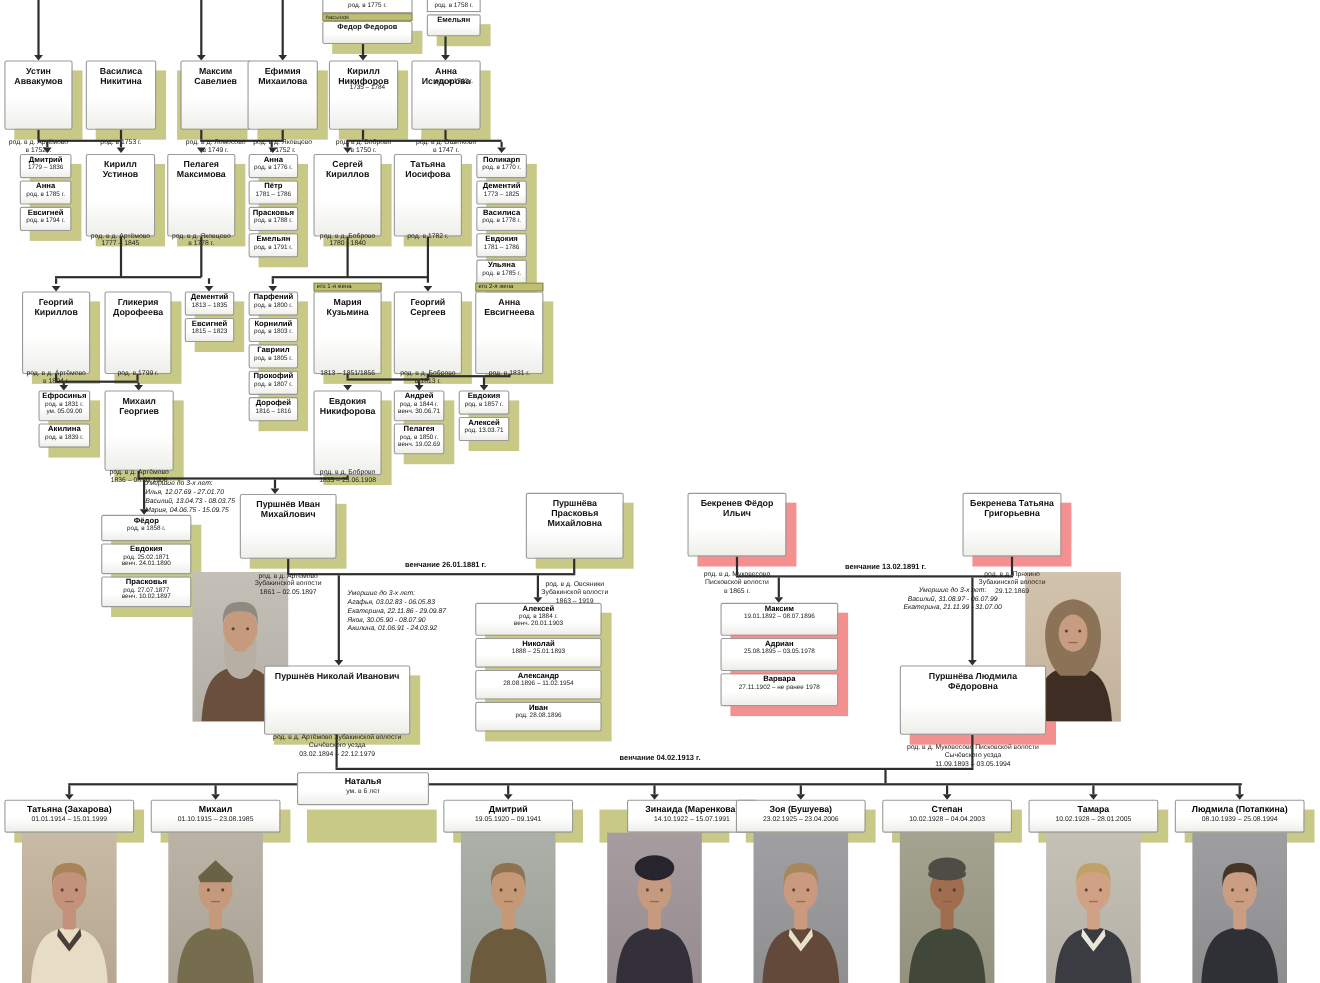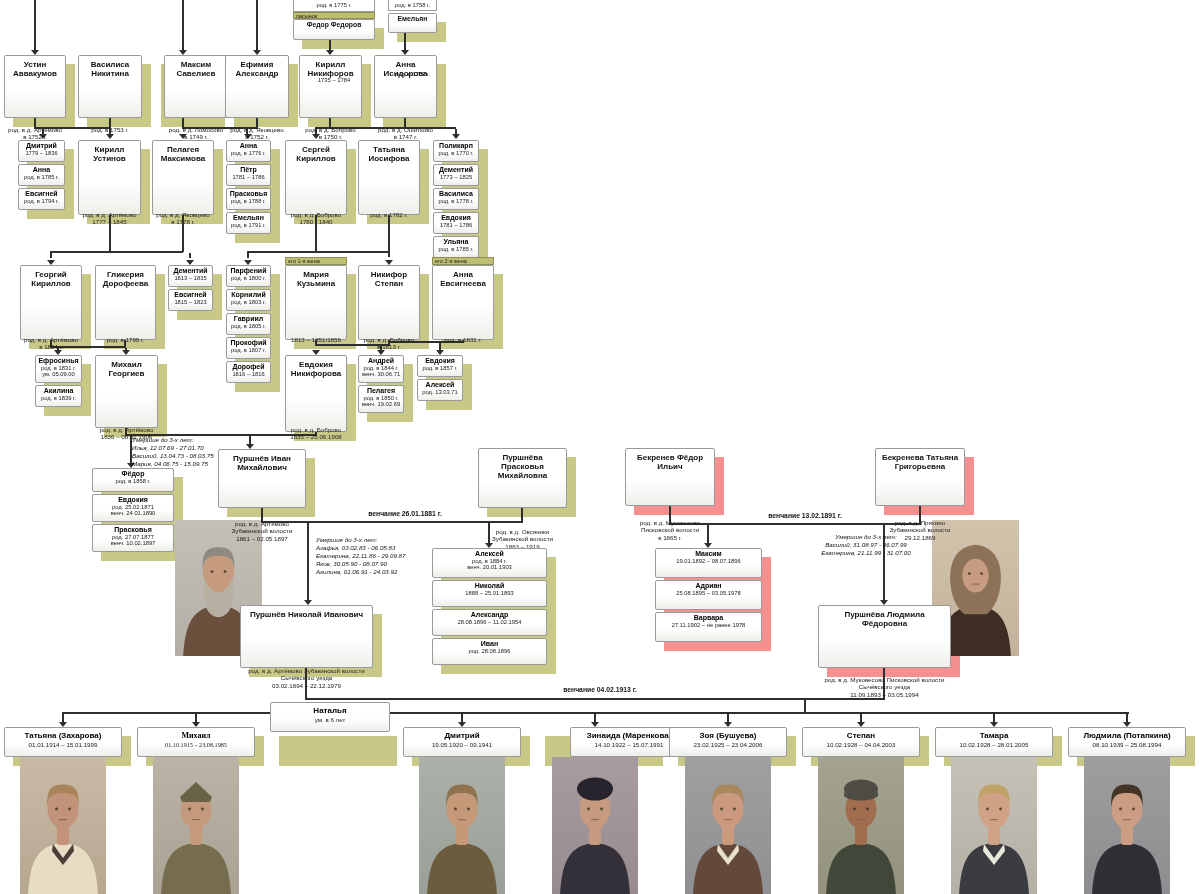--- a/index.html
+++ b/index.html
@@ -224,21 +224,21 @@
       </div>
     </div>
     <div class="pbox" style="left: 164px; top: 55px; width: 64px; height: 63px;">
       <div class="nm">Максим Савелиев</div>
       <div class="dts">
         <div class="dt">род. в д. Ломосово</div>
         <div class="dt">в 1749 г.</div>
       </div>
     </div>
     <div class="pbox" style="left: 225px; top: 55px; width: 64px; height: 63px;">
-      <div class="nm">Ефимия Александр</div>
+      <div class="nm">Ефимия Михаилова</div>
       <div class="dts">
         <div class="dt">род. в д. Яковцево</div>
         <div class="dt">в 1752 г.</div>
       </div>
     </div>
     <div class="pbox" style="left: 299px; top: 55px; width: 63px; height: 63px;">
       <div class="nm">Кирилл Никифоров</div>
       <div class="dts">
         <div class="dt">род. в д. Боброво</div>
         <div class="dt">в 1750 г.</div>
@@ -303,21 +303,21 @@
         <div class="dt">род. в 1799 г.</div>
       </div>
     </div>
     <div class="pbox" style="left: 285px; top: 265px; width: 62px; height: 75px;">
       <div class="nm">Мария Кузьмина</div>
       <div class="dts">
         <div class="dt">1813 – 1851/1856</div>
       </div>
     </div>
     <div class="pbox" style="left: 358px; top: 265px; width: 62px; height: 75px;">
-      <div class="nm">Никифор Степан</div>
+      <div class="nm">Георгий Сергеев</div>
       <div class="dts">
         <div class="dt">род. в д. Боброво</div>
         <div class="dt">в 1813 г.</div>
       </div>
     </div>
     <div class="pbox" style="left: 432px; top: 265px; width: 62px; height: 75px;">
       <div class="nm">Анна Евсигнеева</div>
       <div class="dts">
         <div class="dt">род. в 1831 г.</div>
       </div>
@@ -601,21 +601,21 @@
     <div class="photo" style="left: 20px; top: 757px; width: 86px; height: 137px; background: linear-gradient(rgb(200, 186, 165), rgb(183, 167, 145));"><svg viewBox="0 0 86 137" width="100%" height="100%" preserveAspectRatio="none">
         <path d="M8,138 C10,100 20,88 43,86 C66,88 76,100 78,138 Z" fill="#e6ddc4"></path>
         <path d="M33,87 L43,101 L53,87 L54,94 L43,108 L32,94 Z" fill="#4a3f38"></path>
         <rect x="37" y="66" width="12" height="22" rx="3" fill="#c2937a"></rect>
         <ellipse cx="43" cy="52" rx="15.5" ry="19.5" fill="#c2937a"></ellipse>
         <path d="M27.5,50 C26,31 33,27.5 43,27.5 C53,27.5 60,31 58.5,50 C58,38 52,36 43,36 C34,36 28,38 27.5,50 Z" fill="#a9835a"></path>
         <circle cx="36.5" cy="52" r="1.4" fill="#3a2f26" opacity="0.8"></circle>
         <circle cx="49.5" cy="52" r="1.4" fill="#3a2f26" opacity="0.8"></circle>
         <rect x="39" y="62" width="8" height="1.2" fill="#7a5544" opacity="0.7"></rect>
       </svg></div>
-    <div class="chbox" style="left: 137px; top: 727px; width: 118px; height: 30px; font-family: Liberation Serif, serif;">
+    <div class="chbox" style="left: 137px; top: 727px; width: 118px; height: 30px;">
       <div class="nm">Михаил</div>
       <div class="dt">01.10.1915 – 23.08.1985</div>
     </div>
     <div class="photo" style="left: 153px; top: 757px; width: 86px; height: 137px; background: linear-gradient(rgb(187, 180, 166), rgb(170, 162, 148));"><svg viewBox="0 0 86 137" width="100%" height="100%" preserveAspectRatio="none">
         <path d="M8,138 C10,100 20,88 43,86 C66,88 76,100 78,138 Z" fill="#766d4e"></path>
         <rect x="37" y="66" width="12" height="22" rx="3" fill="#c59a7c"></rect>
         <ellipse cx="43" cy="52" rx="15.5" ry="19.5" fill="#c59a7c"></ellipse>
         <path d="M27,40 L43,25 L59,40 L57,45 L29,45 Z" fill="#6a6246"></path>
         <circle cx="36.5" cy="52" r="1.4" fill="#3a2f26" opacity="0.8"></circle>
         <circle cx="49.5" cy="52" r="1.4" fill="#3a2f26" opacity="0.8"></circle>

